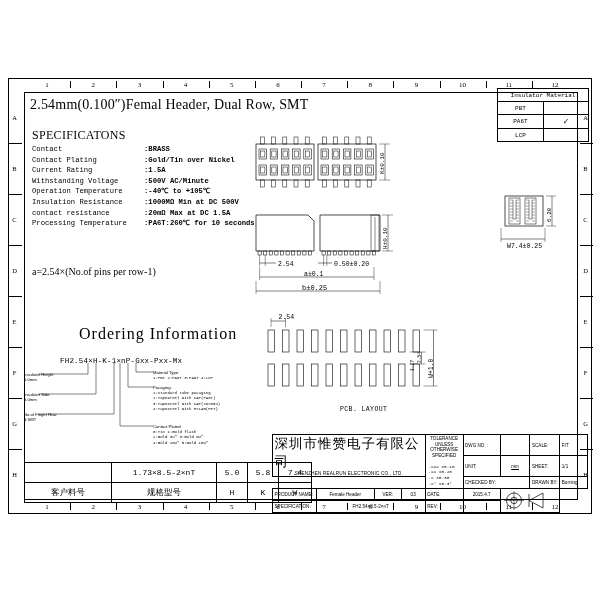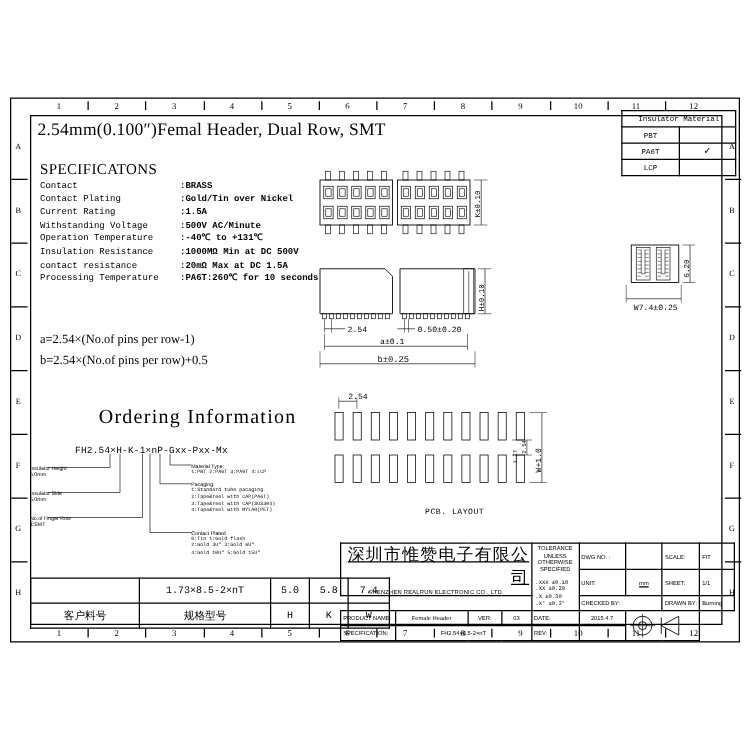--- a/index.html
+++ b/index.html
@@ -38,21 +38,21 @@
   .imat{position:absolute;left:497px;top:88px;width:92px;}
   .imat td{border:.9px solid #000;height:10px;text-align:center;font-size:6px;font-family:"Liberation Mono",monospace;}
   .imat .hd{font-size:6px;}
 
   .ptab{position:absolute;left:24px;top:462px;}
   .ptab td{border:.9px solid #000;font-family:"Liberation Mono",monospace;font-size:8px;text-align:center;height:17px;}
   .ptab td.cn{font-family:"DejaVu Sans",sans-serif;font-size:8.5px;}
 
   .tblock{position:absolute;left:272px;top:434px;width:316px;height:66px;}
   .tblock td{border:.8px solid #000;font-size:4.6px;font-family:"Liberation Sans",sans-serif;padding:0 1.5px;vertical-align:middle;}
-  .cnco{font-family:"DejaVu Sans",sans-serif;font-size:13.5px;text-align:right;letter-spacing:1px;text-decoration:underline;}
+  .cnco{font-family:"DejaVu Sans",sans-serif;font-size:13.5px;text-align:left;letter-spacing:1px;}
   .enco{font-family:"Liberation Sans",sans-serif;font-size:4.6px;text-align:center;letter-spacing:.2px;}
   .pcbl{position:absolute;font-size:6.5px;font-family:"Liberation Mono",monospace;letter-spacing:.4px;}
 </style>
 </head>
 <body>
 
 <div id="sheet">
 
   <div class="frame">
     <div class="frame-outer"></div>
@@ -144,29 +144,28 @@
   </div>
 
   <div class="title">2.54mm(0.100″)Femal Header, Dual Row, SMT</div>
 
   <div class="spec-h">SPECIFICATONS</div>
   <div class="spec-table" id="spec-table">
       <div class="spec-row"><span class="spec-k">Contact</span><span class="spec-v">:BRASS</span></div>
       <div class="spec-row"><span class="spec-k">Contact Plating</span><span class="spec-v">:Gold/Tin over Nickel</span></div>
       <div class="spec-row"><span class="spec-k">Current Rating</span><span class="spec-v">:1.5A</span></div>
       <div class="spec-row"><span class="spec-k">Withstanding Voltage</span><span class="spec-v">:500V AC/Minute</span></div>
-      <div class="spec-row"><span class="spec-k">Operation Temperature</span><span class="spec-v">:-40℃ to +131℃</span></div>
+      <div class="spec-row"><span class="spec-k">Operation Temperature</span><span class="spec-v">:-40℃ to +105℃</span></div>
       <div class="spec-row"><span class="spec-k">Insulation Resistance</span><span class="spec-v">:1000MΩ Min at DC 500V</span></div>
       <div class="spec-row"><span class="spec-k">contact resistance</span><span class="spec-v">:20mΩ Max at DC 1.5A</span></div>
       <div class="spec-row"><span class="spec-k">Processing Temperature</span><span class="spec-v">:PA6T:260℃ for 10 seconds</span></div>
     </div>
 
   <div class="formula">
     <div>a=2.54×(No.of pins per row-1)</div>
-    <div>b=2.54×(No.of pins per row)+0.5</div>
   </div>
 
   <div class="order-h">Ordering Information</div>
   <div class="order-code">FH2.54×H-K-1×nP-Gxx-Pxx-Mx</div>
   <div id="oi-left">
       <div class="oi-left" style="left: 24px; top: 372px;">
         <div>Insulator Height</div>
         <div>5.0mm</div>
       </div>
       <div class="oi-left" style="left: 24px; top: 392px;">

